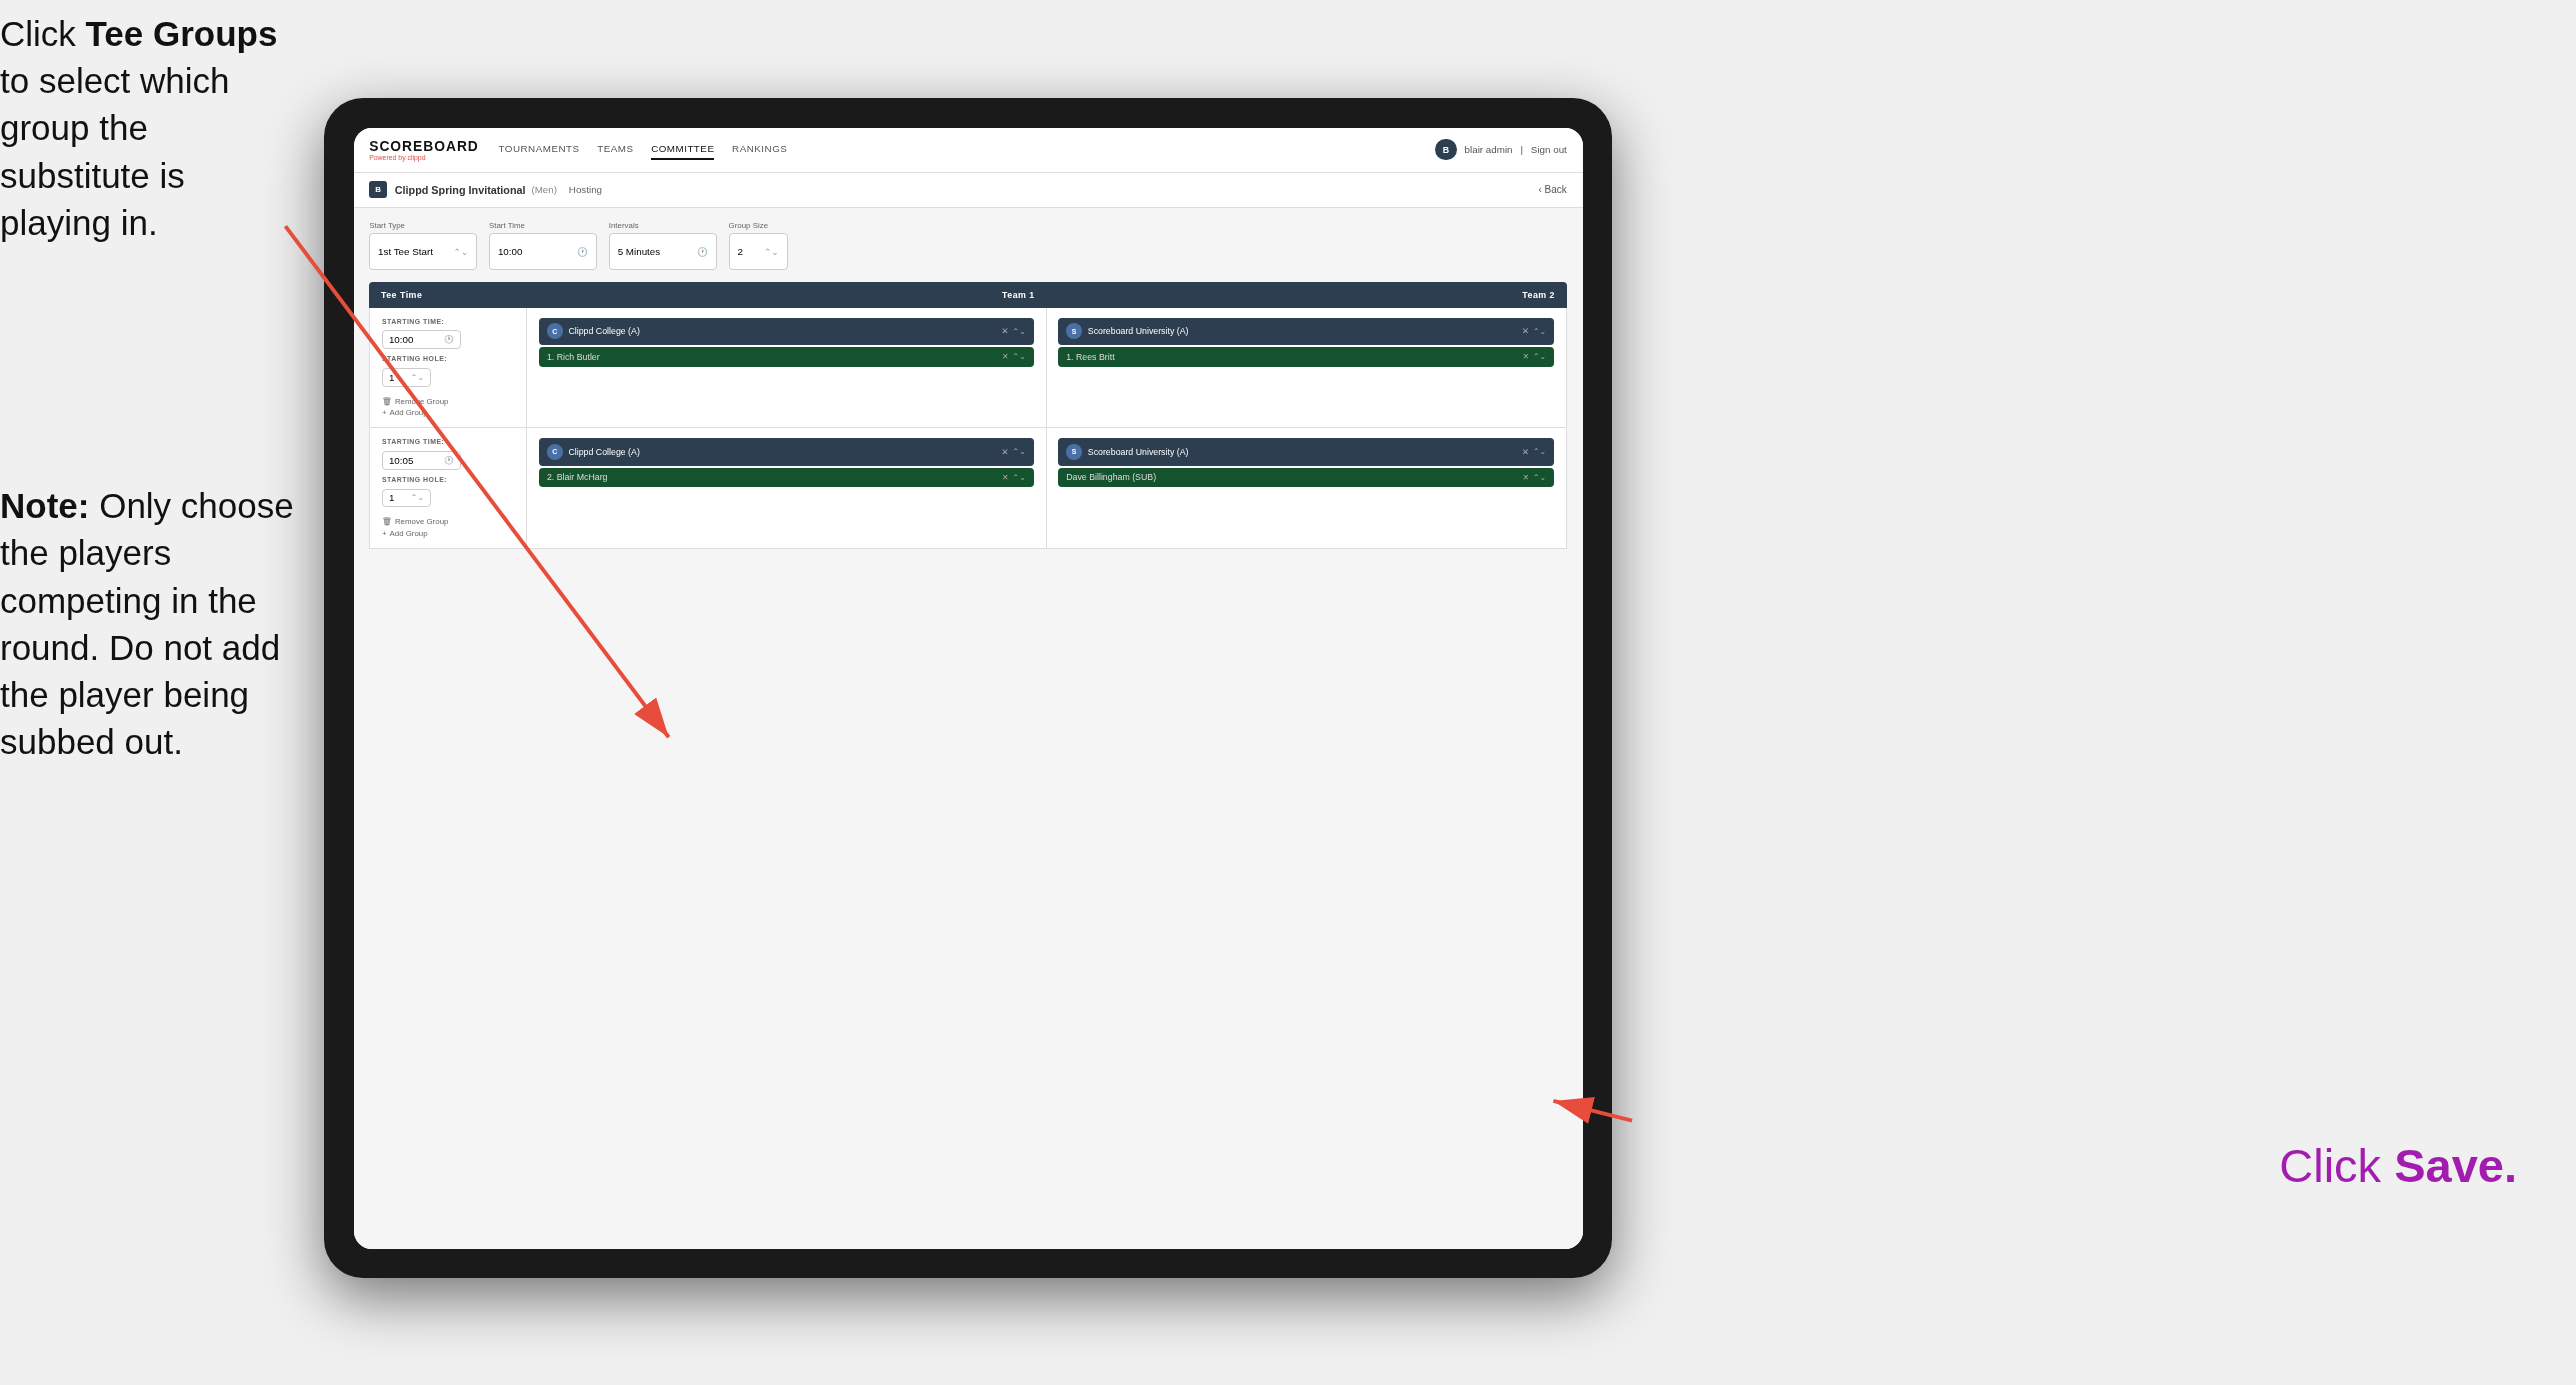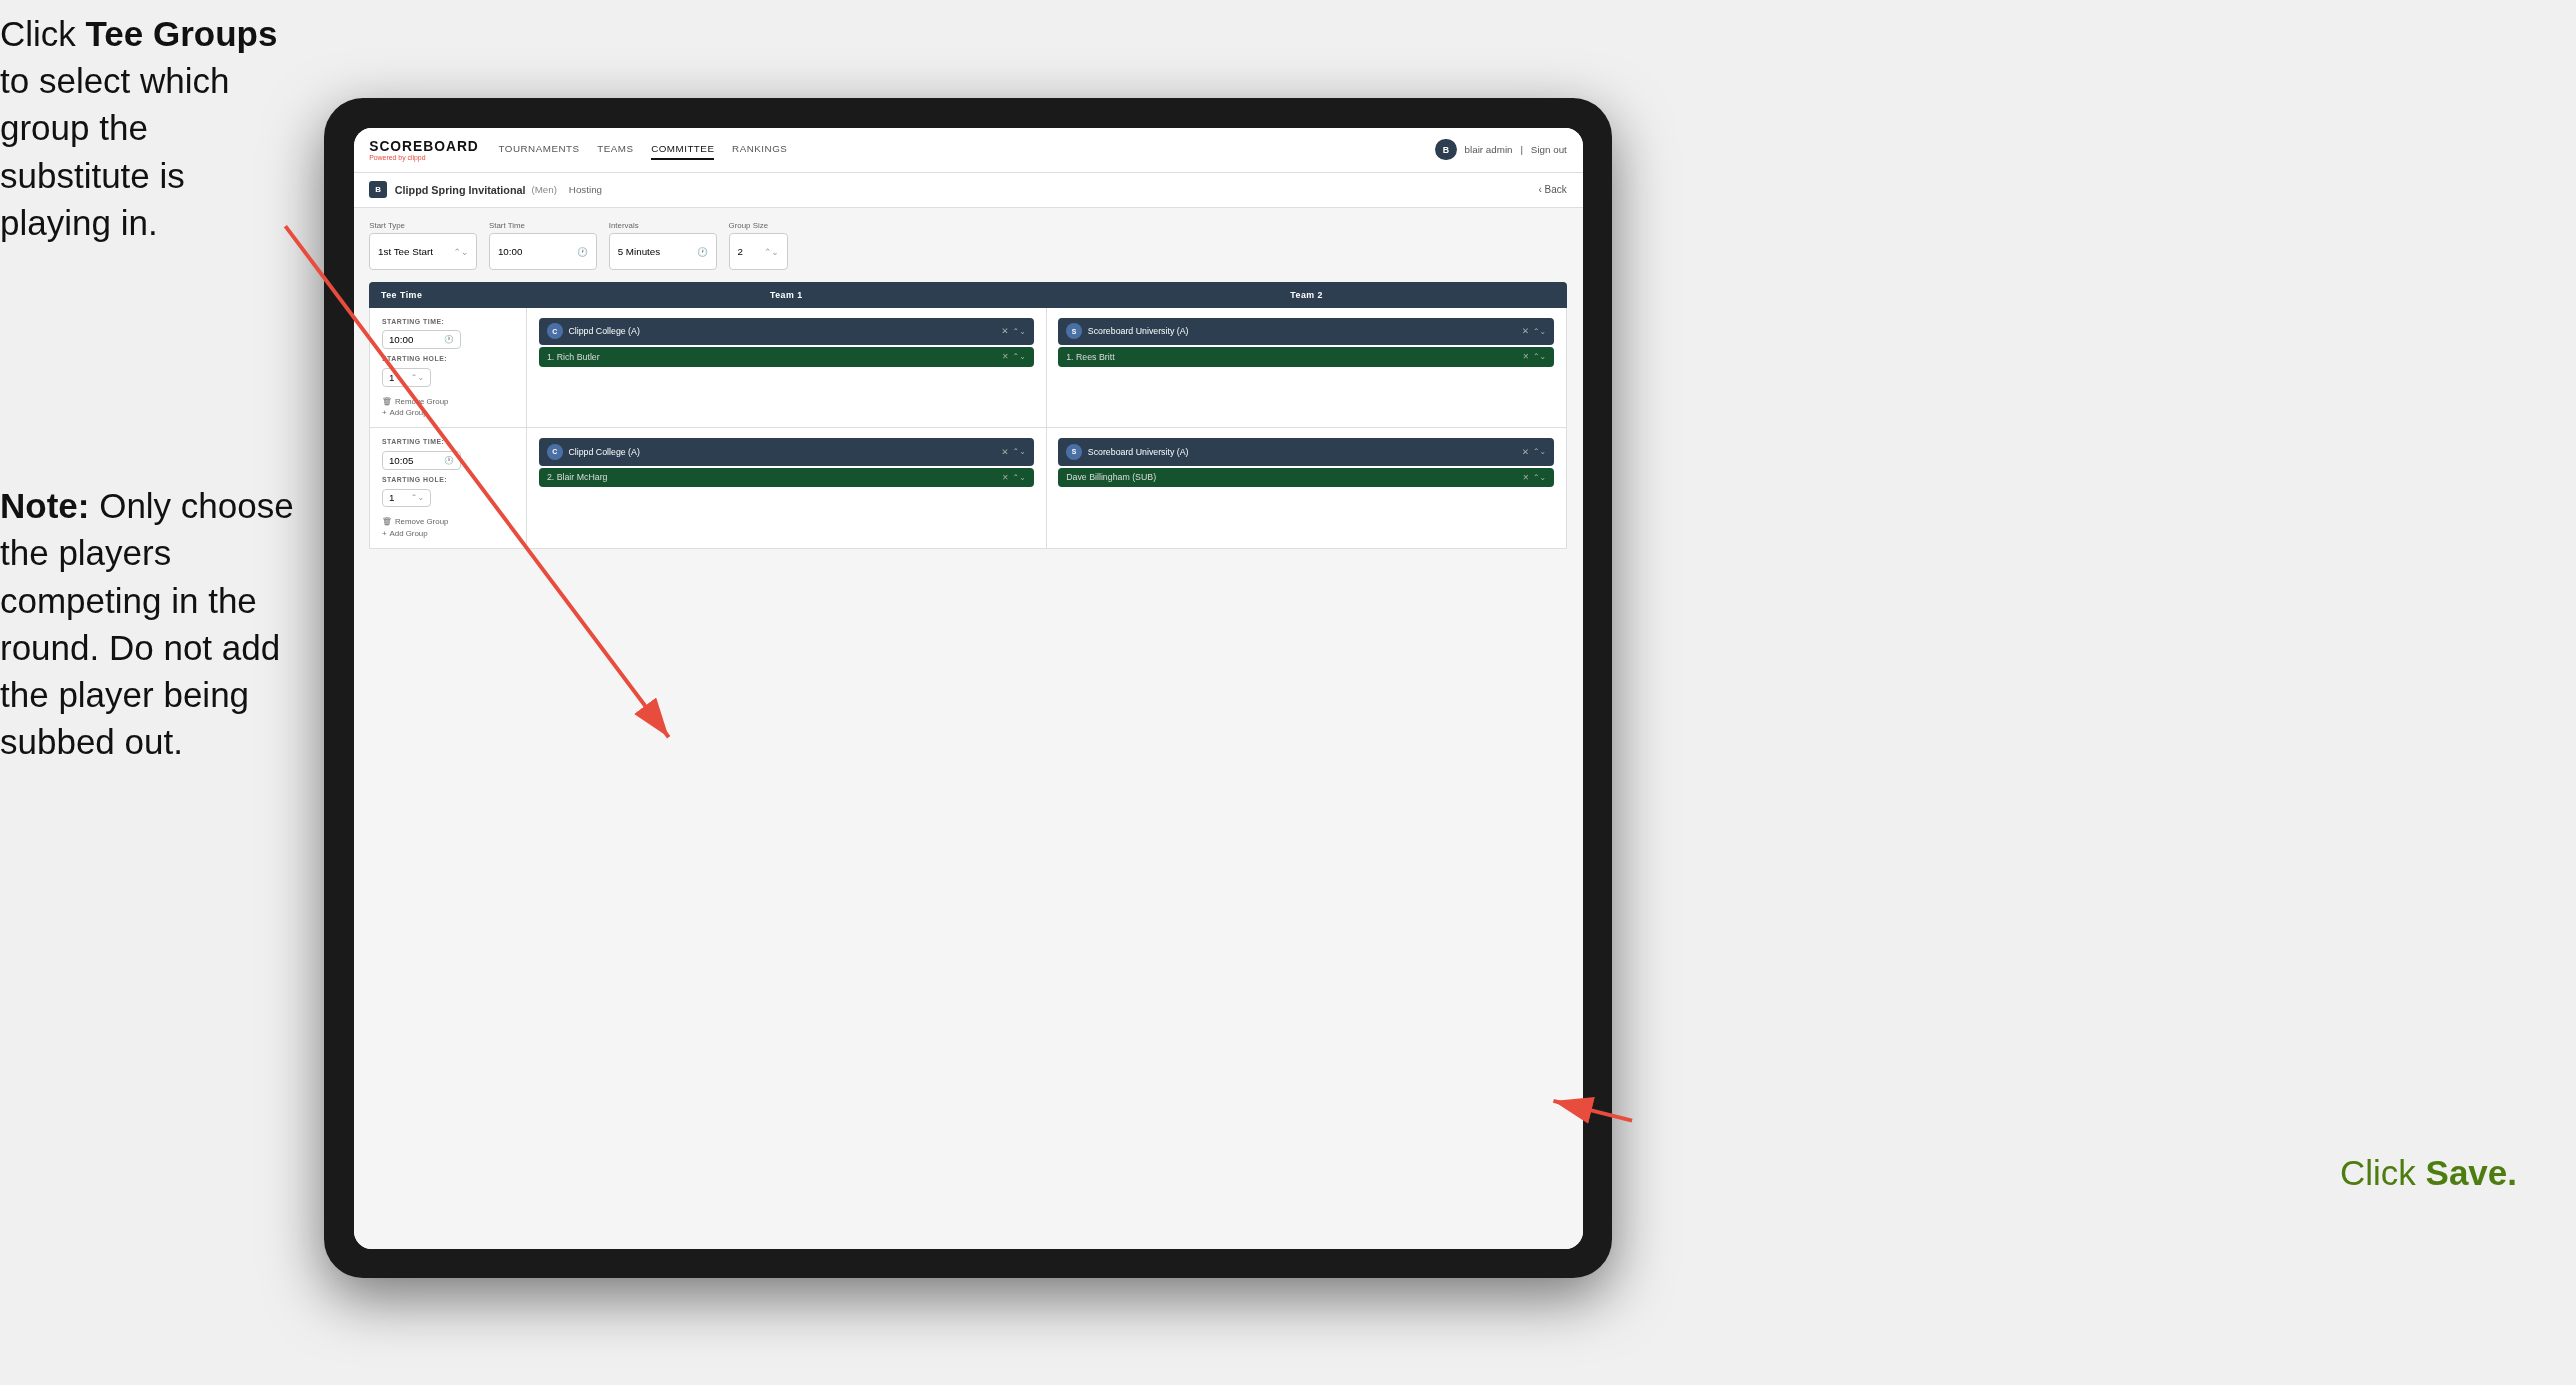--- a/index.html
+++ b/index.html
@@ -33,22 +33,22 @@
       line-height: 1.35;
       color: #111;
     }
     .note-text b { font-weight: 800; }
 
     
     .click-save-text {
       position: absolute;
       right: 29.5px;
       bottom: 206px;
-      font-size: 35px;
-      color: #4d7c0f;
+      font-size: 47px;
+      color: #a21caf;
     }
     .click-save-text b { font-weight: 800; }
 
     
     .tablet {
       position: absolute;
       left: 324px;
       top: 98px;
       width: 1288px;
       height: 1180px;
@@ -224,21 +224,21 @@
       background: #2c3e50;
       border-radius: 3.9px 3.9px 0 0;
       margin-bottom: 0;
     }
     .table-header-cell {
       padding: 7.9px 11.8px;
       font-size: 8.8px;
       color: #fff;
       font-weight: 600;
       letter-spacing: 0.5px;
-      text-align: center;
+      text-align: right;
     }
     .table-header-cell:first-child {
       text-align: left;
     }
 
     
     .groups-container {
       border: 1px solid #ddd;
       border-top: none;
     }

